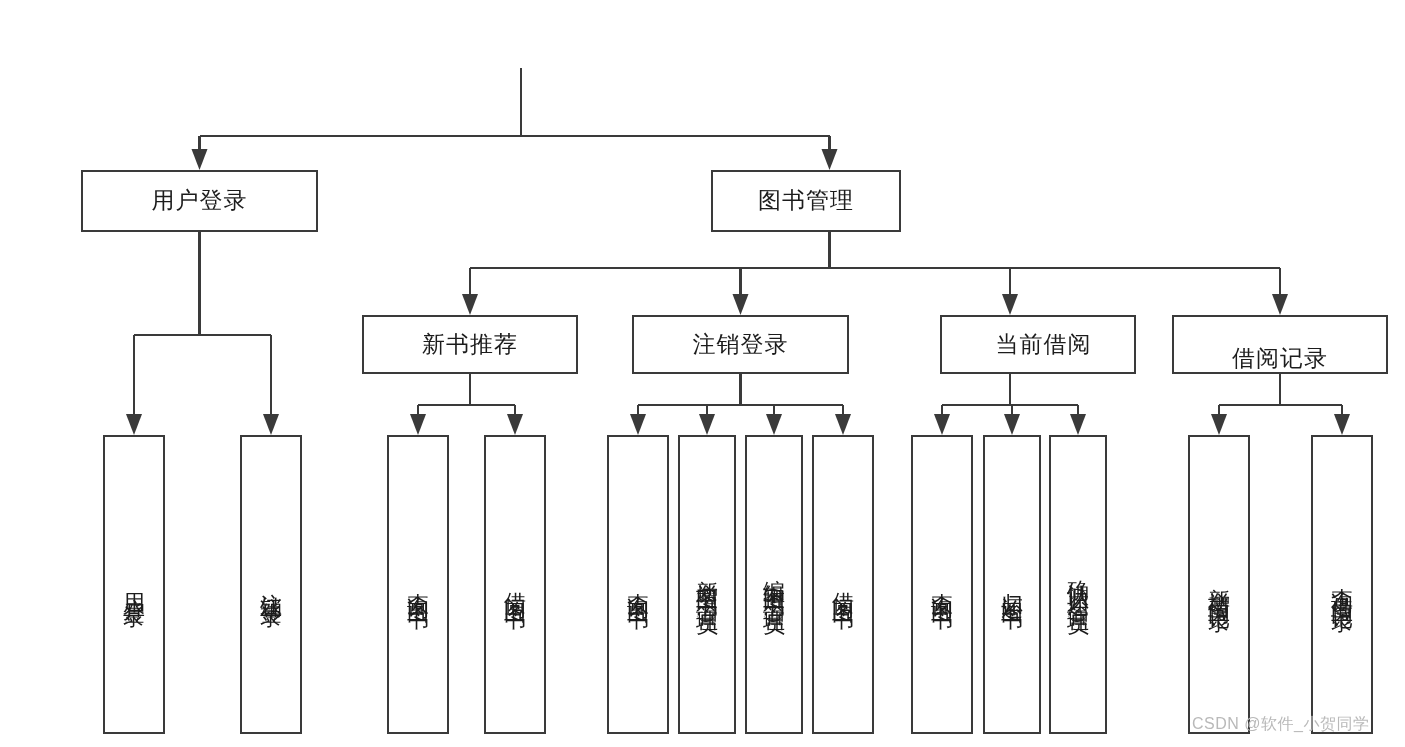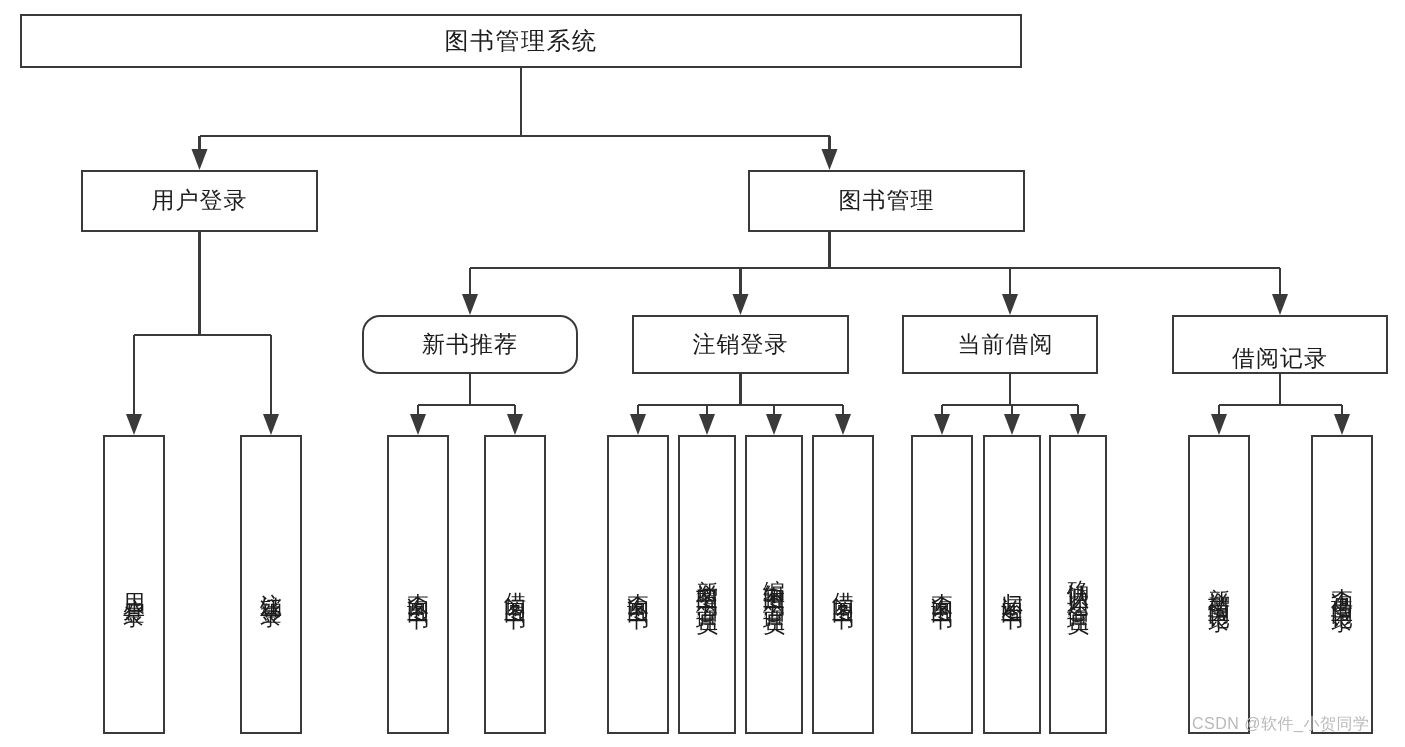--- a/index.html
+++ b/index.html
@@ -128,38 +128,35 @@
       <line x1="1078" y1="405" x2="1078" y2="414" stroke="#3a3a3a" stroke-width="2.5" shape-rendering="crispEdges"></line>
       <polygon points="1070,414 1086,414 1078,435" fill="#3a3a3a"></polygon>
       <line x1="1280" y1="374" x2="1280" y2="405" stroke="#3a3a3a" stroke-width="2.5" shape-rendering="crispEdges"></line>
       <line x1="1219" y1="405" x2="1342" y2="405" stroke="#3a3a3a" stroke-width="2.5" shape-rendering="crispEdges"></line>
       <line x1="1219" y1="405" x2="1219" y2="414" stroke="#3a3a3a" stroke-width="2.5" shape-rendering="crispEdges"></line>
       <polygon points="1211,414 1227,414 1219,435" fill="#3a3a3a"></polygon>
       <line x1="1342" y1="405" x2="1342" y2="414" stroke="#3a3a3a" stroke-width="2.5" shape-rendering="crispEdges"></line>
       <polygon points="1334,414 1350,414 1342,435" fill="#3a3a3a"></polygon>
     </svg>
 
-  <div class="node root horiz" style="left:20px; top:14px; width:1002px; height:54px;">
-    <span class="label">图书管理系统</span>
-  </div>
 
   <div class="node horiz" style="left:81px; top:170px; width:237px; height:62px;">
     <span class="label">用户登录</span>
   </div>
-  <div class="node horiz" style="left:748px; top:170px; width:277px; height:62px;">
+  <div class="node horiz" style="left:711px; top:170px; width:190px; height:62px;">
     <span class="label">图书管理</span>
   </div>
 
-  <div class="node horiz" style="left:362px; top:315px; width:216px; height:59px;border-radius:18px;">
+  <div class="node horiz" style="left:362px; top:315px; width:216px; height:59px;">
     <span class="label">新书推荐</span>
   </div>
   <div class="node horiz" style="left:632px; top:315px; width:217px; height:59px;">
     <span class="label">注销登录</span>
   </div>
-  <div class="node horiz" style="left:902px; top:315px; width:196px; height:59px;padding-left:11px;">
+  <div class="node horiz" style="left:940px; top:315px; width:196px; height:59px;padding-left:11px;">
     <span class="label">当前借阅</span>
   </div>
   <div class="node horiz" style="left:1172px; top:315px; width:216px; height:59px;align-items:flex-end;">
     <span class="label">借阅记录</span>
   </div>
 
   <div class="node vert" style="left:103px; top:435px; width:62px; height:299px;">
     <span class="label">用户登录</span>
   </div>
   <div class="node vert" style="left:240px; top:435px; width:62px; height:299px;">

